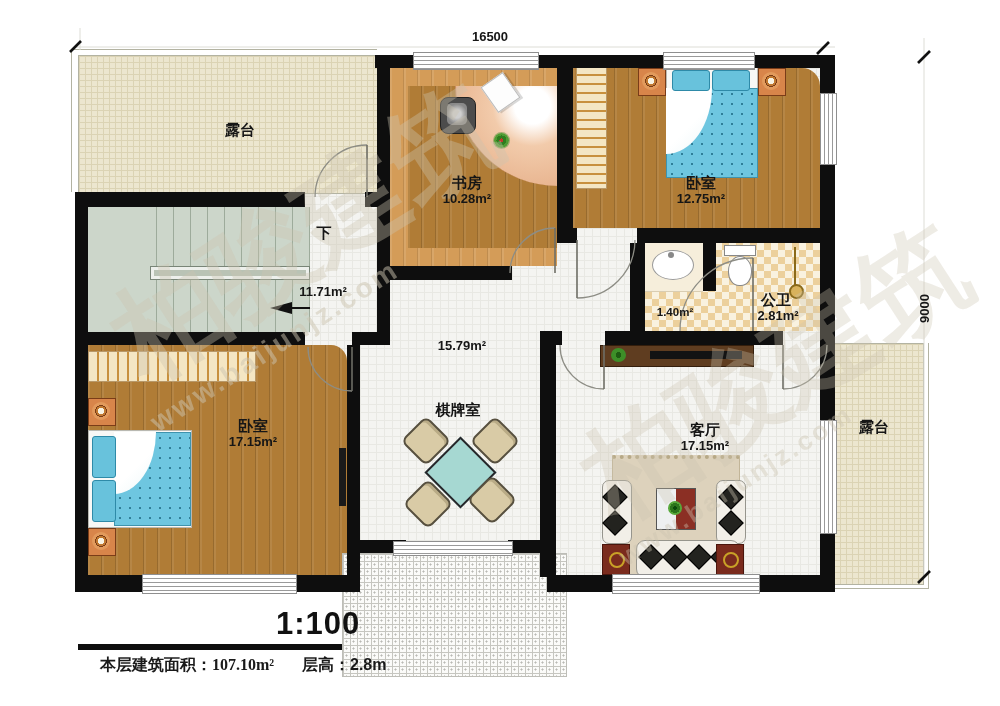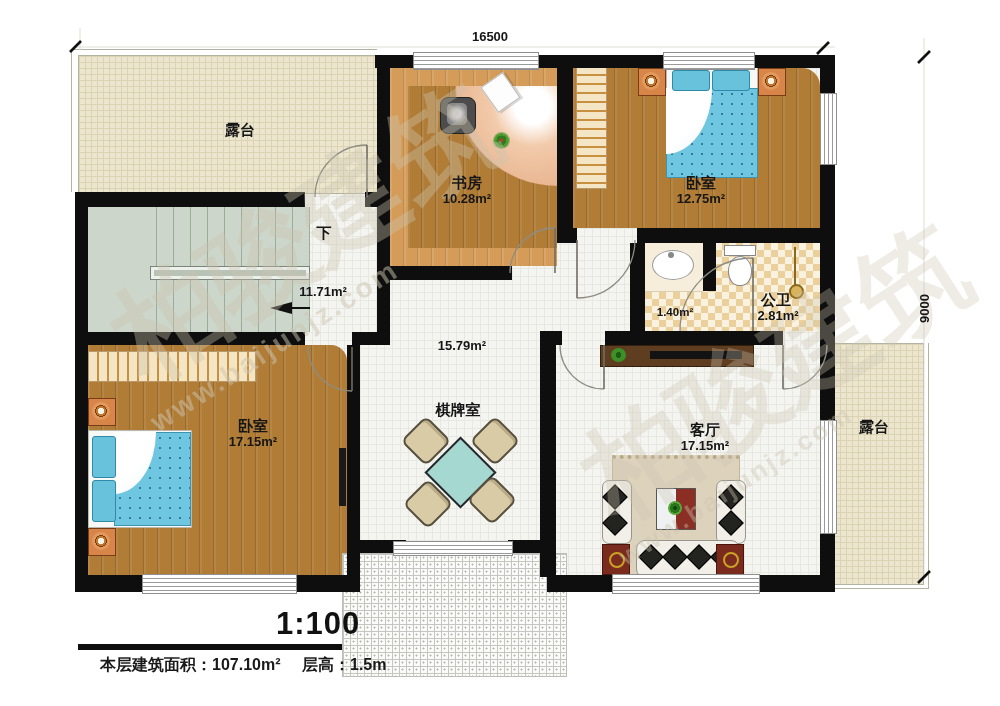--- a/index.html
+++ b/index.html
@@ -218,16 +218,16 @@
   <div class="lbl area" style="left:203px;top:434px;width:100px;">17.15m²</div>
   <div class="lbl name" style="left:408px;top:401px;width:100px;">棋牌室</div>
   <div class="lbl name" style="left:655px;top:421px;width:100px;">客厅</div>
   <div class="lbl area" style="left:655px;top:438px;width:100px;">17.15m²</div>
 
   <div class="lbl" style="left:440px;top:29px;width:100px;font-size:13px;">16500</div>
   <div class="lbl" style="left:874px;top:301px;width:100px;font-size:13px;transform:rotate(-90deg);">9000</div>
 
   <div class="title-scale" style="left:276px;top:606px;">1:100</div>
   <div class="title-bar" style="left:78px;top:644px;width:264px;height:6px;"></div>
-  <div class="subinfo" style="left:100px;top:655px;">本层建筑面积：107.10m²</div>
-  <div class="subinfo" style="left:302px;top:655px;">层高：1.5m</div>
+  <div class="subinfo" style="left:100px;top:655px;font-family:Liberation Serif, serif;">本层建筑面积：107.10m²</div>
+  <div class="subinfo" style="left:302px;top:655px;">层高：2.8m</div>
 
 </div>
 
 </body></html>

